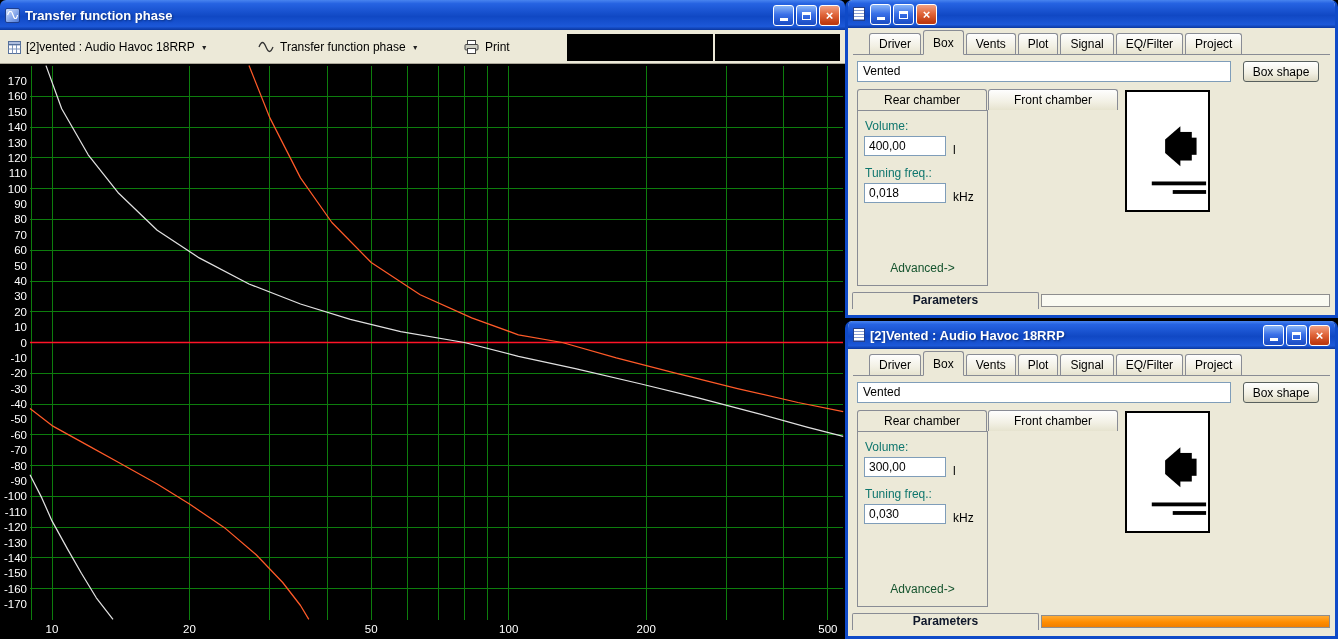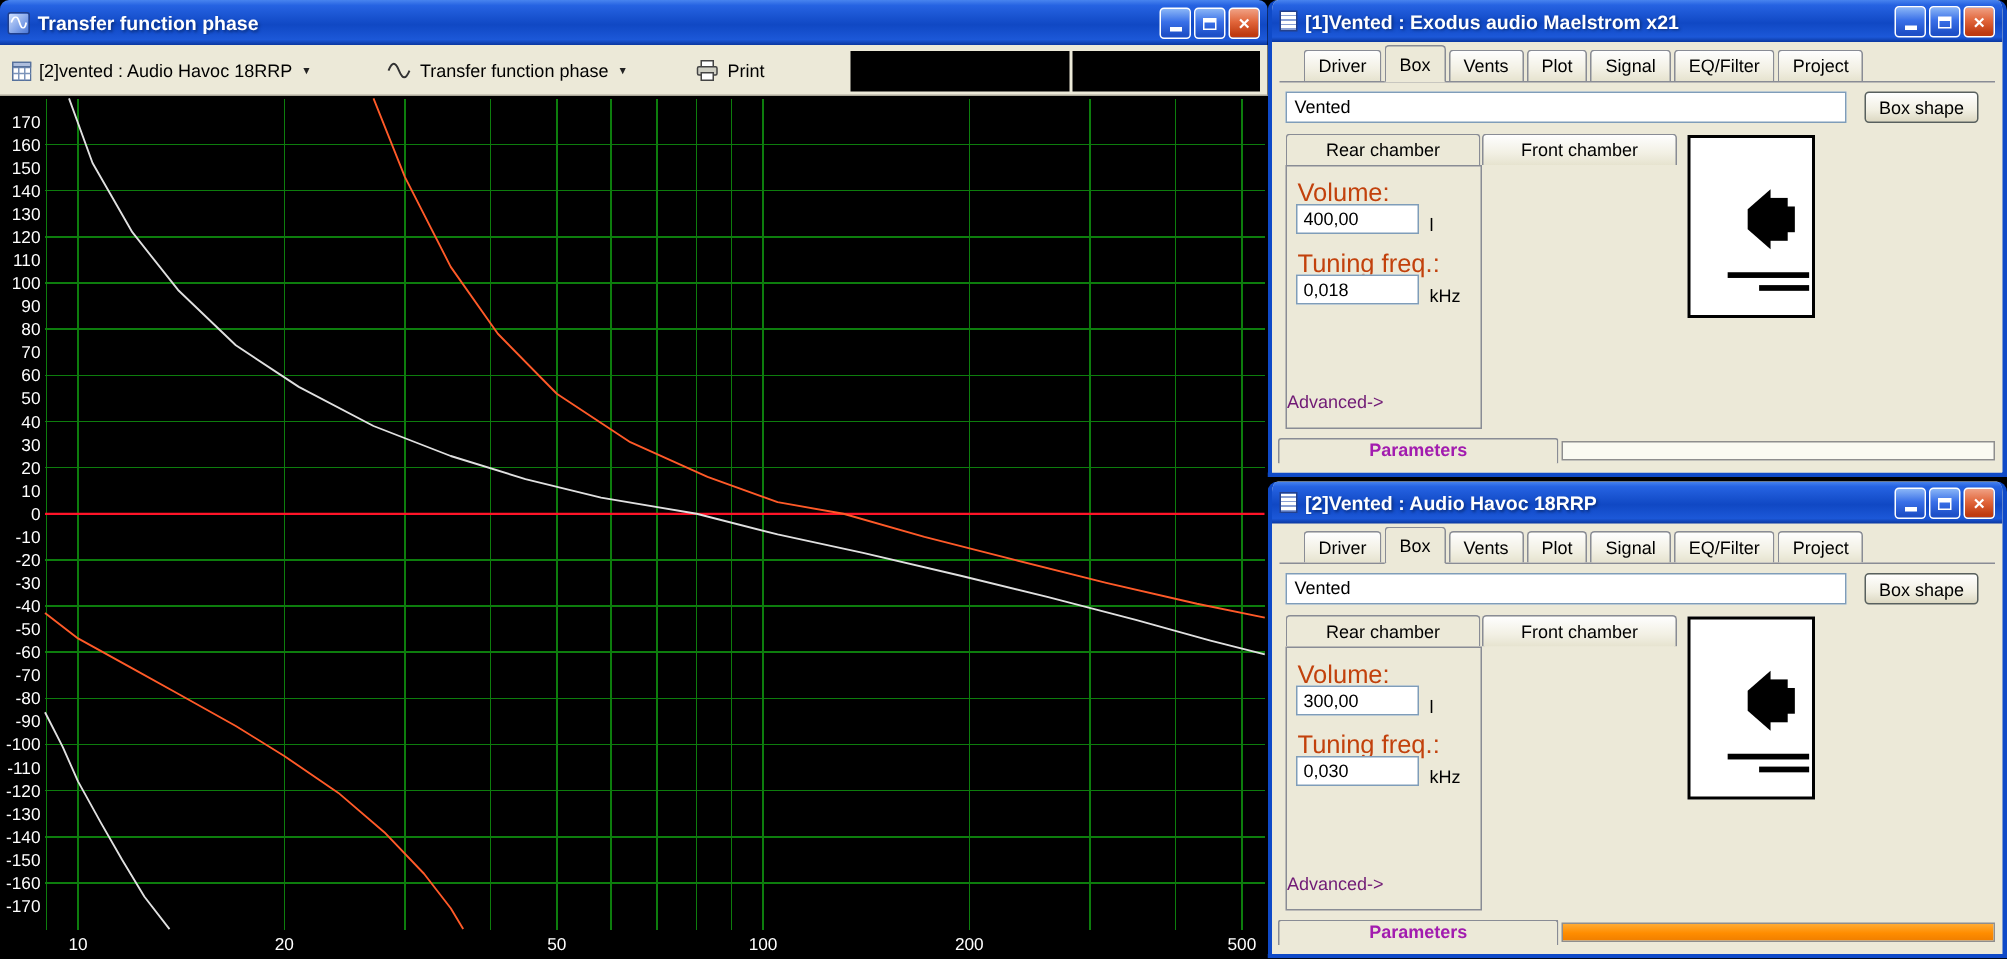--- a/index.html
+++ b/index.html
@@ -86,45 +86,45 @@
   .chamber-tab{
     width:130px; text-align:center; font-size:12px; padding-top:3px; margin-right:1px;
     background:linear-gradient(#fefefe,#f2f0e4 60%,#e6e3cf);
     border:1px solid #898c95; border-bottom:none; border-radius:3px 3px 0 0; color:#000;
   }
   .chamber-tab.active{ background:#ece9d8; }
   .chamber-panel{
     position:absolute; left:9px; top:110px; width:131px; height:176px;
     border:1px solid #898c95; background:#ece9d8;
   }
-  .field-label{ position:absolute; font-size:17px; color:#c2410c; }
+  .field-label{ position:absolute; font-size:12px; color:#0f766e; }
   .lab-volume{ left:7px; top:8px; }
   .lab-tuning{ left:7px; top:55px;text-align:right; }
   .edit{
     position:absolute; background:#fff; border:1px solid #7f9db9;
     font-family:"Liberation Sans",sans-serif; font-size:12px; padding:1px 4px; color:#000;
   }
   .in-volume{ left:6px; top:25px; width:82px; height:20px; }
   .in-tuning{ left:6px; top:72px; width:82px; height:20px; }
   .unit{ position:absolute; font-size:12px; color:#000; }
   .un-volume{ left:95px; top:32px; }
   .un-tuning{ left:95px; top:79px; }
-  .advanced{ position:absolute; left:0; right:0; top:150px; text-align:left;
-    font-size:12px; color:#701a75; cursor:default; }
+  .advanced{ position:absolute; left:0; right:0; top:150px; text-align:center;
+    font-size:12px; color:#14532d; cursor:default; }
 
   .diagram{
     position:absolute; left:277px; top:90px; width:85px; height:122px;
     background:#fff; border:2px solid #000;
   }
   .diagram svg{ display:block; width:100%; height:100%; }
 
   .params-tab{
     position:absolute; left:4px; top:292px; width:187px; height:17px;
     border:1px solid #898c95; border-bottom:none; border-radius:2px 2px 0 0;
-    font-size:12px; font-weight:bold; text-align:center; color:#a21caf; background:#ece9d8;
+    font-size:12px; font-weight:bold; text-align:center; color:#0f172a; background:#ece9d8;
   }
   .params-strip{
     position:absolute; left:193px; right:5px; top:294px; height:13px;
     border:1px solid #8e8e8e; background:#fafaf2; overflow:hidden;
   }
   .params-fill{ height:100%; width:0; background:linear-gradient(180deg,#ffab33,#ff8d00 55%,#f07f00); }
 </style>
 </head>
 <body>
 
@@ -258,21 +258,20 @@
         <text x="508.7" y="569" fill="#ffffff" text-anchor="middle" font-size="11.5" font-family="Liberation Sans, sans-serif">100</text>
         <text x="646.2" y="569" fill="#ffffff" text-anchor="middle" font-size="11.5" font-family="Liberation Sans, sans-serif">200</text>
         <text x="827.9" y="569" fill="#ffffff" text-anchor="middle" font-size="11.5" font-family="Liberation Sans, sans-serif">500</text>
       </svg>
   </div>
 </div>
 
 <div class="window proj-window" style="left:845px; top:0;">
   <div class="titlebar">
     <span class="doc-icon"></span>
-    <span class="title">[1]Vented : Exodus audio Maelstrom x21</span>
     <span class="tb-btns">
       <span class="tb-btn">
           <span class="g-min"></span>
         </span>
       <span class="tb-btn">
           <span class="g-max"></span>
         </span>
       <span class="tb-btn close">×</span>
     </span>
   </div>

